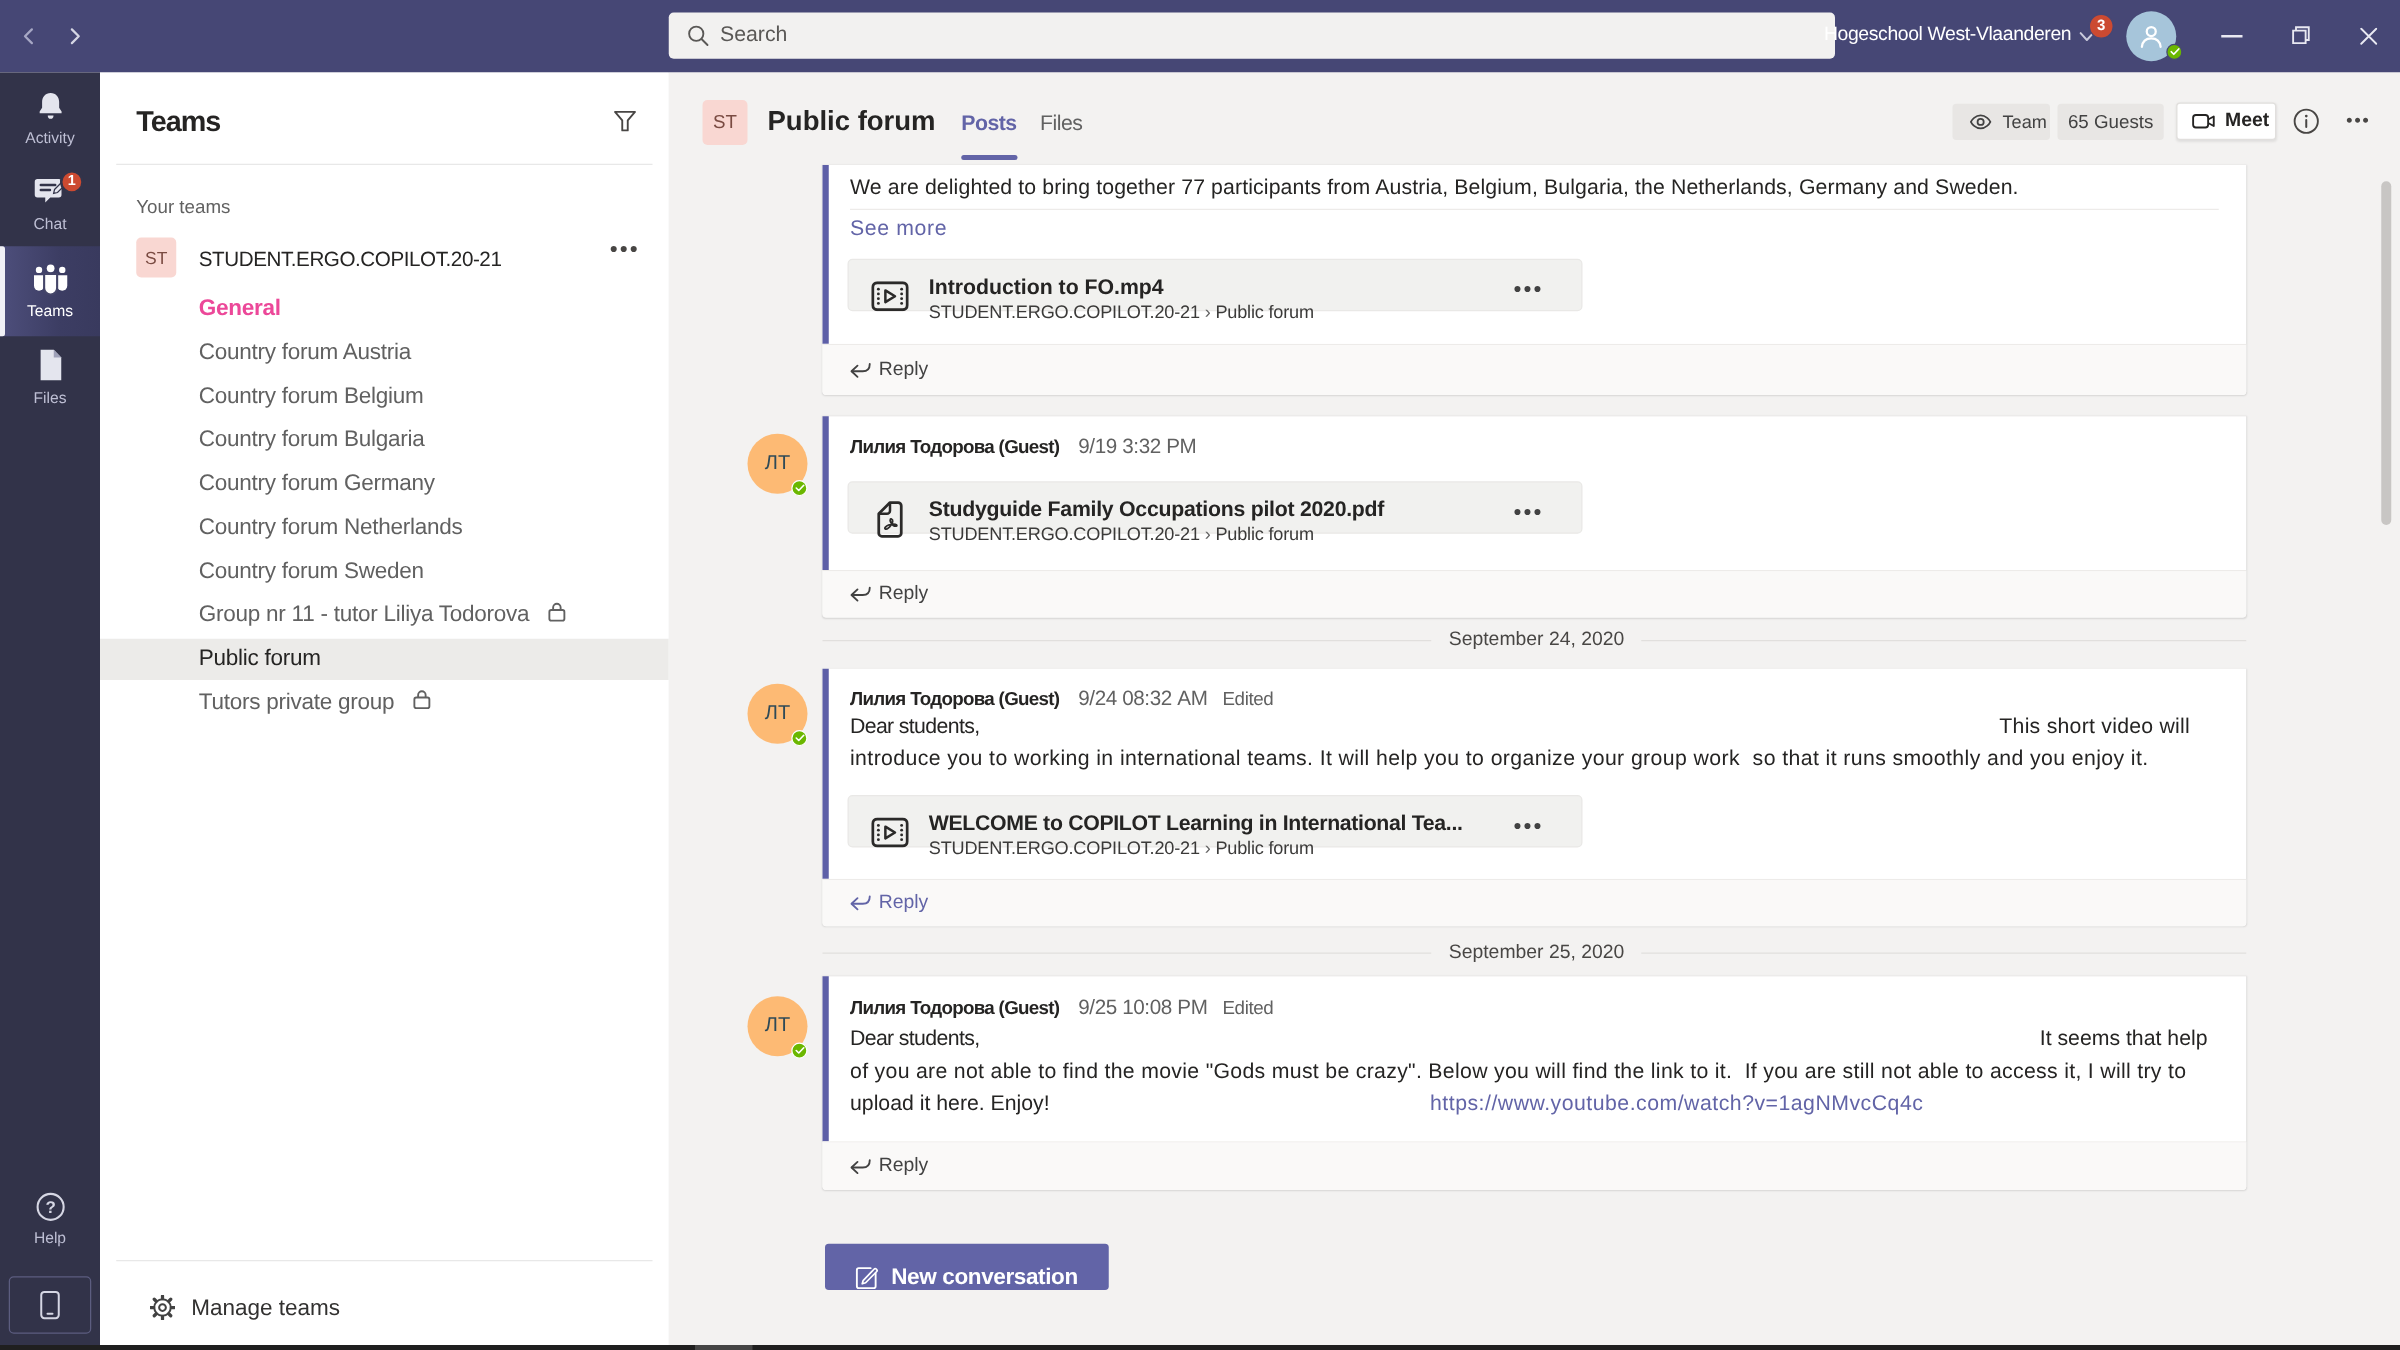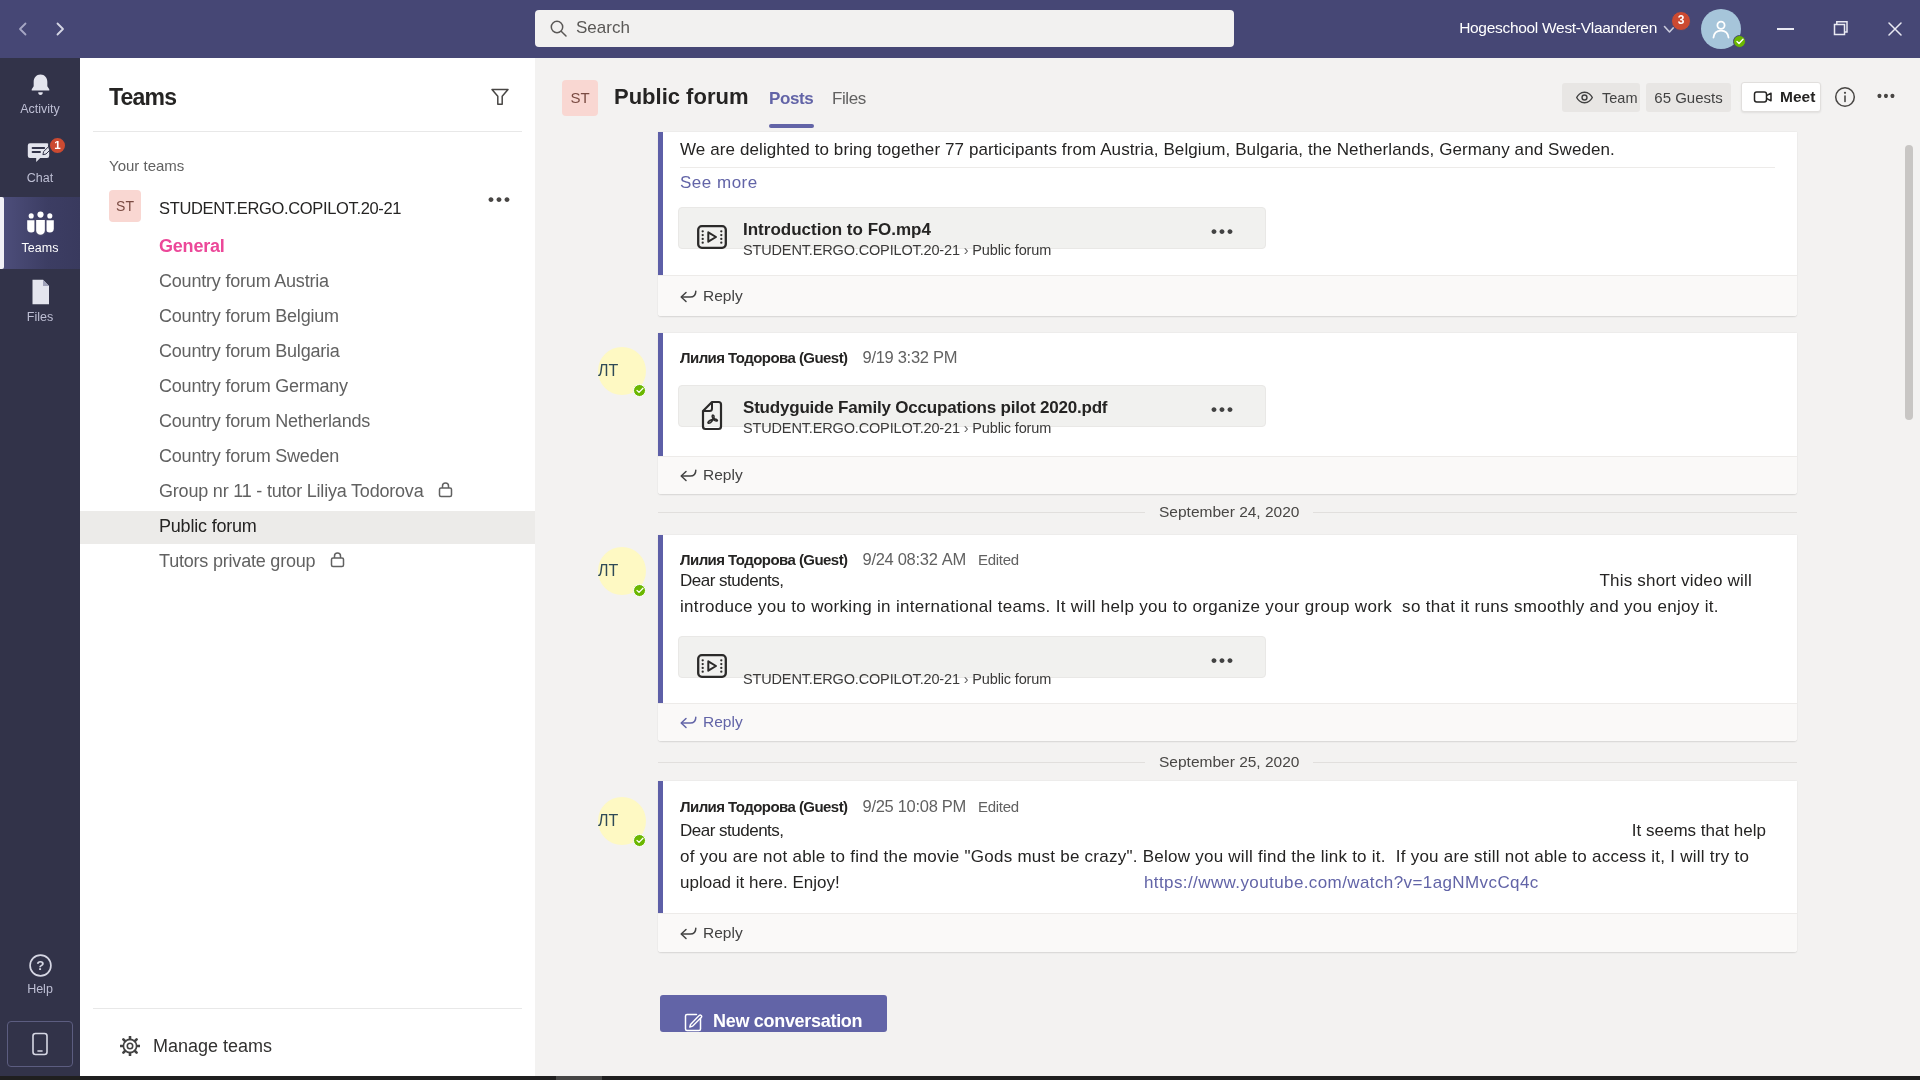--- a/index.html
+++ b/index.html
@@ -2,21 +2,21 @@
 <html><head>
 <meta charset="utf-8">
 <style>
 * { margin:0; padding:0; box-sizing:border-box; }
 html,body { width:1920px; height:1080px; overflow:hidden; }
 body { font-family:"Liberation Sans", sans-serif; background:#F3F2F1; position:relative; }
 .abs { position:absolute; }
 
 
 #titlebar { position:absolute; left:0; top:0; width:1920px; height:58px; background:#464775; }
-#searchbox { position:absolute; left:535px; top:10px; width:699px; height:37px; background:#F2F1F0; border-radius:4px; }
+#searchbox { position:absolute; left:535px; top:10px; width:933px; height:37px; background:#F2F1F0; border-radius:4px; }
 #searchbox .ph { position:absolute; left:41px; top:8px; font-size:17px; color:#5A5856; }
 .titxt { color:#FFFFFF; font-size:15.5px; letter-spacing:-0.3px; }
 
 
 #rail { position:absolute; left:0; top:58px; width:80px; height:1022px; background:#323349; }
 .railitem { position:absolute; left:0; width:80px; text-align:center; color:#A9ABC7; }
 .raillabel { font-size:12.5px; display:block; }
 #railsel { position:absolute; left:0; top:139px; width:80px; height:72px; background:linear-gradient(90deg,#4E4F7C 0%,#3C3D63 60%,#393A5E 100%); }
 #railselbar { position:absolute; left:0; top:139px; width:4px; height:72px; background:#F1F1F6; border-radius:0 2px 2px 0; }
 
@@ -35,21 +35,21 @@
 .mtime { font-size:16.5px; letter-spacing:-0.3px; color:#616161; }
 .mbody { font-size:17px; color:#252423; }
 .attcard { position:absolute; left:20px; width:588px; height:42px; background:#F1F1EF; border:1px solid #E9E8E6; border-radius:4px; }
 .att-title { position:absolute; left:64px; top:12px; font-weight:bold; font-size:17px; color:#252423; white-space:nowrap; }
 .att-sub { position:absolute; left:64px; top:34px; font-size:14.5px; letter-spacing:-0.15px; color:#3B3A39; white-space:nowrap; }
 .dots { color:#424242; letter-spacing:2px; font-weight:bold; font-size:17px; }
 .replybar { position:absolute; left:0; width:100%; background:#FAF9F8; border-top:1px solid #EDEBE9; border-radius:0 0 3px 3px; }
 .replytxt { font-size:15.5px; color:#424242; }
 .datesep { position:absolute; left:123px; width:1139px; height:1px; background:#E1DFDD; }
 .datetxt { position:absolute; font-size:15.5px; color:#484644; background:#F3F2F1; padding:0 14px; white-space:nowrap; }
-.avatar { position:absolute; left:63px; width:48px; height:48px; border-radius:50%; background:#fef9c3; color:#2F4A57; font-size:16px; text-align:left; line-height:48px; }
+.avatar { position:absolute; left:63px; width:48px; height:48px; border-radius:50%; background:#fdba74; color:#2F4A57; font-size:16px; text-align:center; line-height:48px; }
 .presence { position:absolute; width:13px; height:13px; border-radius:50%; background:#6BB700; border:1.5px solid #FFFFFF; }
 </style>
 </head>
 <body>
 
 <div id="titlebar">
 
   <svg class="abs" style="left:15px;top:21px;" width="16" height="16" viewBox="0 0 16 16">
       <path d="M10.5 2.5 L5 8 L10.5 13.5" fill="none" stroke="#A6A7C4" stroke-width="1.8" stroke-linecap="round" stroke-linejoin="round"></path>
     </svg>
@@ -301,20 +301,21 @@
             <circle cx="5.7" cy="6.3" r="1.15"></circle>
             <circle cx="5.7" cy="10.1" r="1.15"></circle>
             <circle cx="5.7" cy="13.9" r="1.15"></circle>
             <circle cx="5.7" cy="17.7" r="1.15"></circle>
             <circle cx="24.3" cy="6.3" r="1.15"></circle>
             <circle cx="24.3" cy="10.1" r="1.15"></circle>
             <circle cx="24.3" cy="13.9" r="1.15"></circle>
             <circle cx="24.3" cy="17.7" r="1.15"></circle>
           </g>
         </svg>
+      <div class="att-title" style="letter-spacing:-0.25px;">WELCOME to COPILOT Learning in International Tea...</div>
       <div class="att-sub">STUDENT.ERGO.COPILOT.20-21 <span style="color:#616161;">›</span> Public forum</div>
       <div class="abs dots" style="left:532px;top:14px;">•••</div>
     </div>
     <div class="replybar" style="top:168px;height:38px;">
       <svg class="abs" style="left:21px;top:11px;" width="19" height="16" viewBox="0 0 19 16">
           <path d="M7 3.5 L2.2 8 L7 12.5" fill="none" stroke="#6264A7" stroke-width="1.5" stroke-linecap="round" stroke-linejoin="round"></path>
           <path d="M2.7 8 H11.2 C15 8 16.8 6 16.8 2.2" fill="none" stroke="#6264A7" stroke-width="1.5" stroke-linecap="round"></path>
         </svg>
       <span class="replytxt abs" style="left:45px;top:9px;color:#6264A7;">Reply</span>
     </div>

